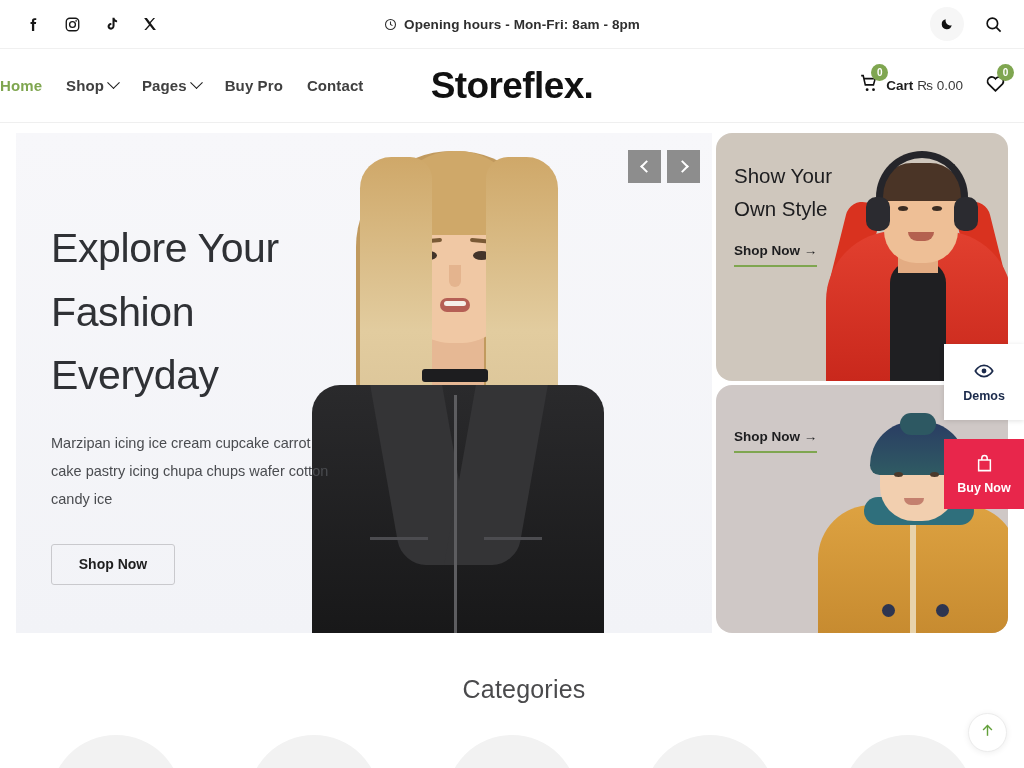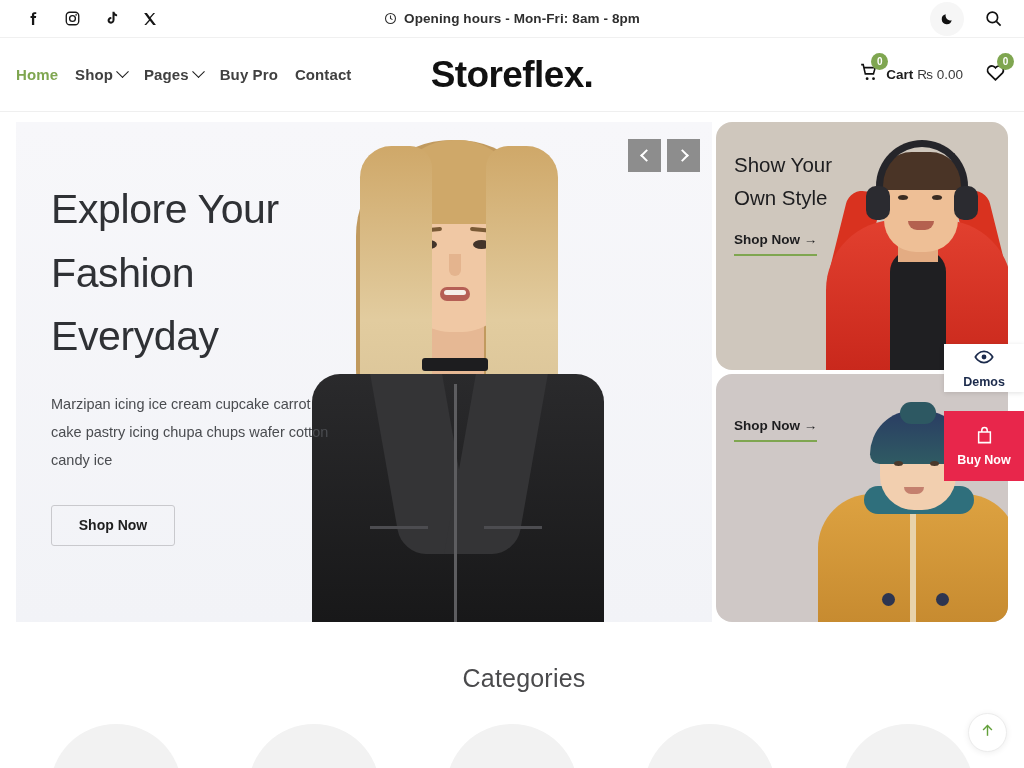--- a/index.html
+++ b/index.html
@@ -6,21 +6,21 @@
   html, body {
     width: 1024px; height: 768px;
     overflow: hidden;
     background: #ffffff;
     font-family: "Liberation Sans", sans-serif;
     color: #2b2b2b;
   }
 
   
   .topbar {
-    height: 38px;
+    height: 49px;
     display: flex; align-items: center;
     position: relative;
     background: #ffffff;
     border-bottom: 1px solid #f0f0f0;
   }
   .social {
     display: flex; align-items: center; gap: 21px;
     padding-left: 24px;
   }
   .social .s-icon {
@@ -59,22 +59,21 @@
 
   
   .navbar {
     height: 74px;
     display: flex; align-items: center;
     position: relative;
     background: #ffffff;
     border-bottom: 1px solid #efefef;
   }
   .menu {
-    display: flex; align-items: center; gap: 17px;
-    padding-left: 16px;
+    display: flex; align-items: center; gap: 24px;
   }
   .menu-item {
     display: flex; align-items: center; gap: 5px;
     font-size: 15px; font-weight: 600;
     color: #404040;
     letter-spacing: .1px;
     white-space: nowrap;
   }
   .menu-item.active { color: #7fa650; }
   .caret {
@@ -133,21 +132,21 @@
 
   .hero {
     position: relative;
     width: 696px;
     background: linear-gradient(180deg,#f7f7fa 0%, #f2f3f7 100%);
     overflow: hidden;
     flex: none;
   }
   .hero-copy {
     position: absolute;
-    left: 35px; top: 56px;
+    left: 35px; top: 84px;
     width: 320px;
     z-index: 2;
   }
   .hero-title {
     font-size: 41px;
     font-weight: 400;
     line-height: 1.55;
     color: #2f3135;
     letter-spacing: -.4px;
   }
@@ -401,21 +400,21 @@
   .p2-mouth { position:absolute; left: 92px; bottom: 128px; width: 20px; height: 7px; background:#c4806e; border-radius: 0 0 10px 10px; }
 
   
   .side-widgets {
     position: absolute;
     right: 0; top: 344px;
     width: 80px;
     z-index: 40;
   }
   .widget {
-    width: 80px; height: 48px;
+    width: 80px; height: 76px;
     display: flex; flex-direction: column;
     align-items: center; justify-content: center;
     gap: 5px;
     font-size: 12.5px; font-weight: 700;
     cursor: pointer;
   }
   .widget.demos { background: #ffffff; color: #1b2a4b; box-shadow: 0 1px 5px rgba(0,0,0,.12); }
   .widget.buynow { background: #e8264b; color: #ffffff; margin-top: 19px; height: 70px; }
 
   

